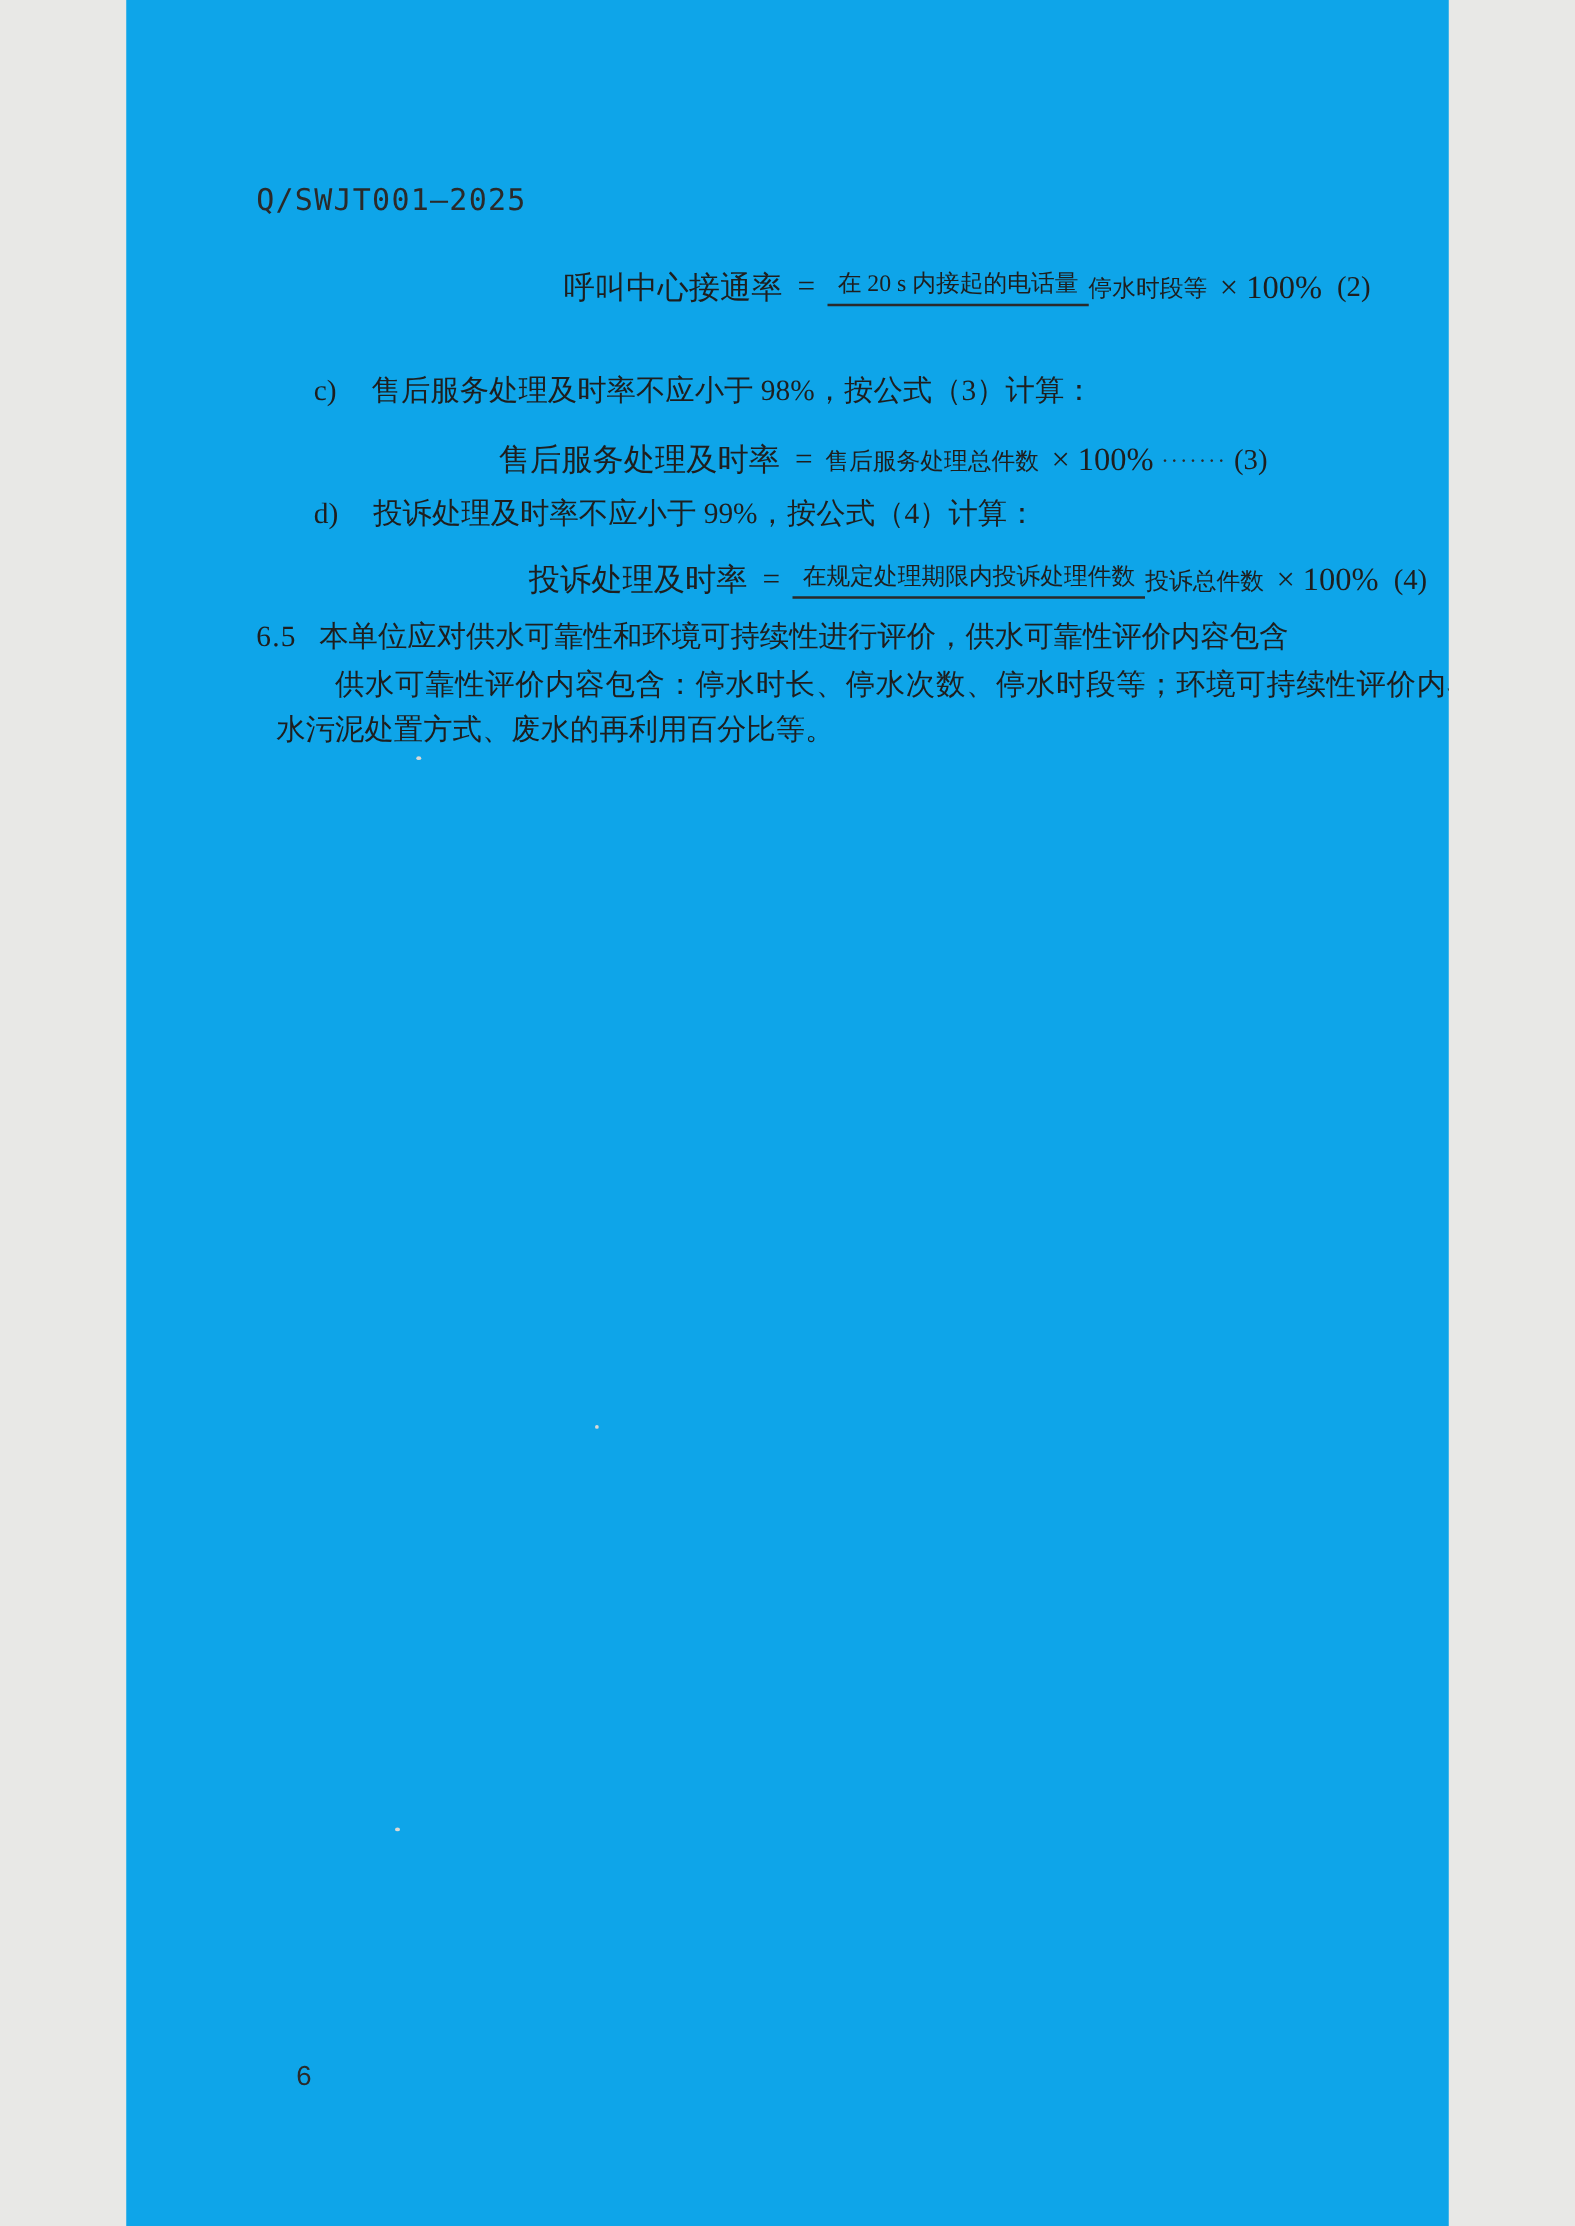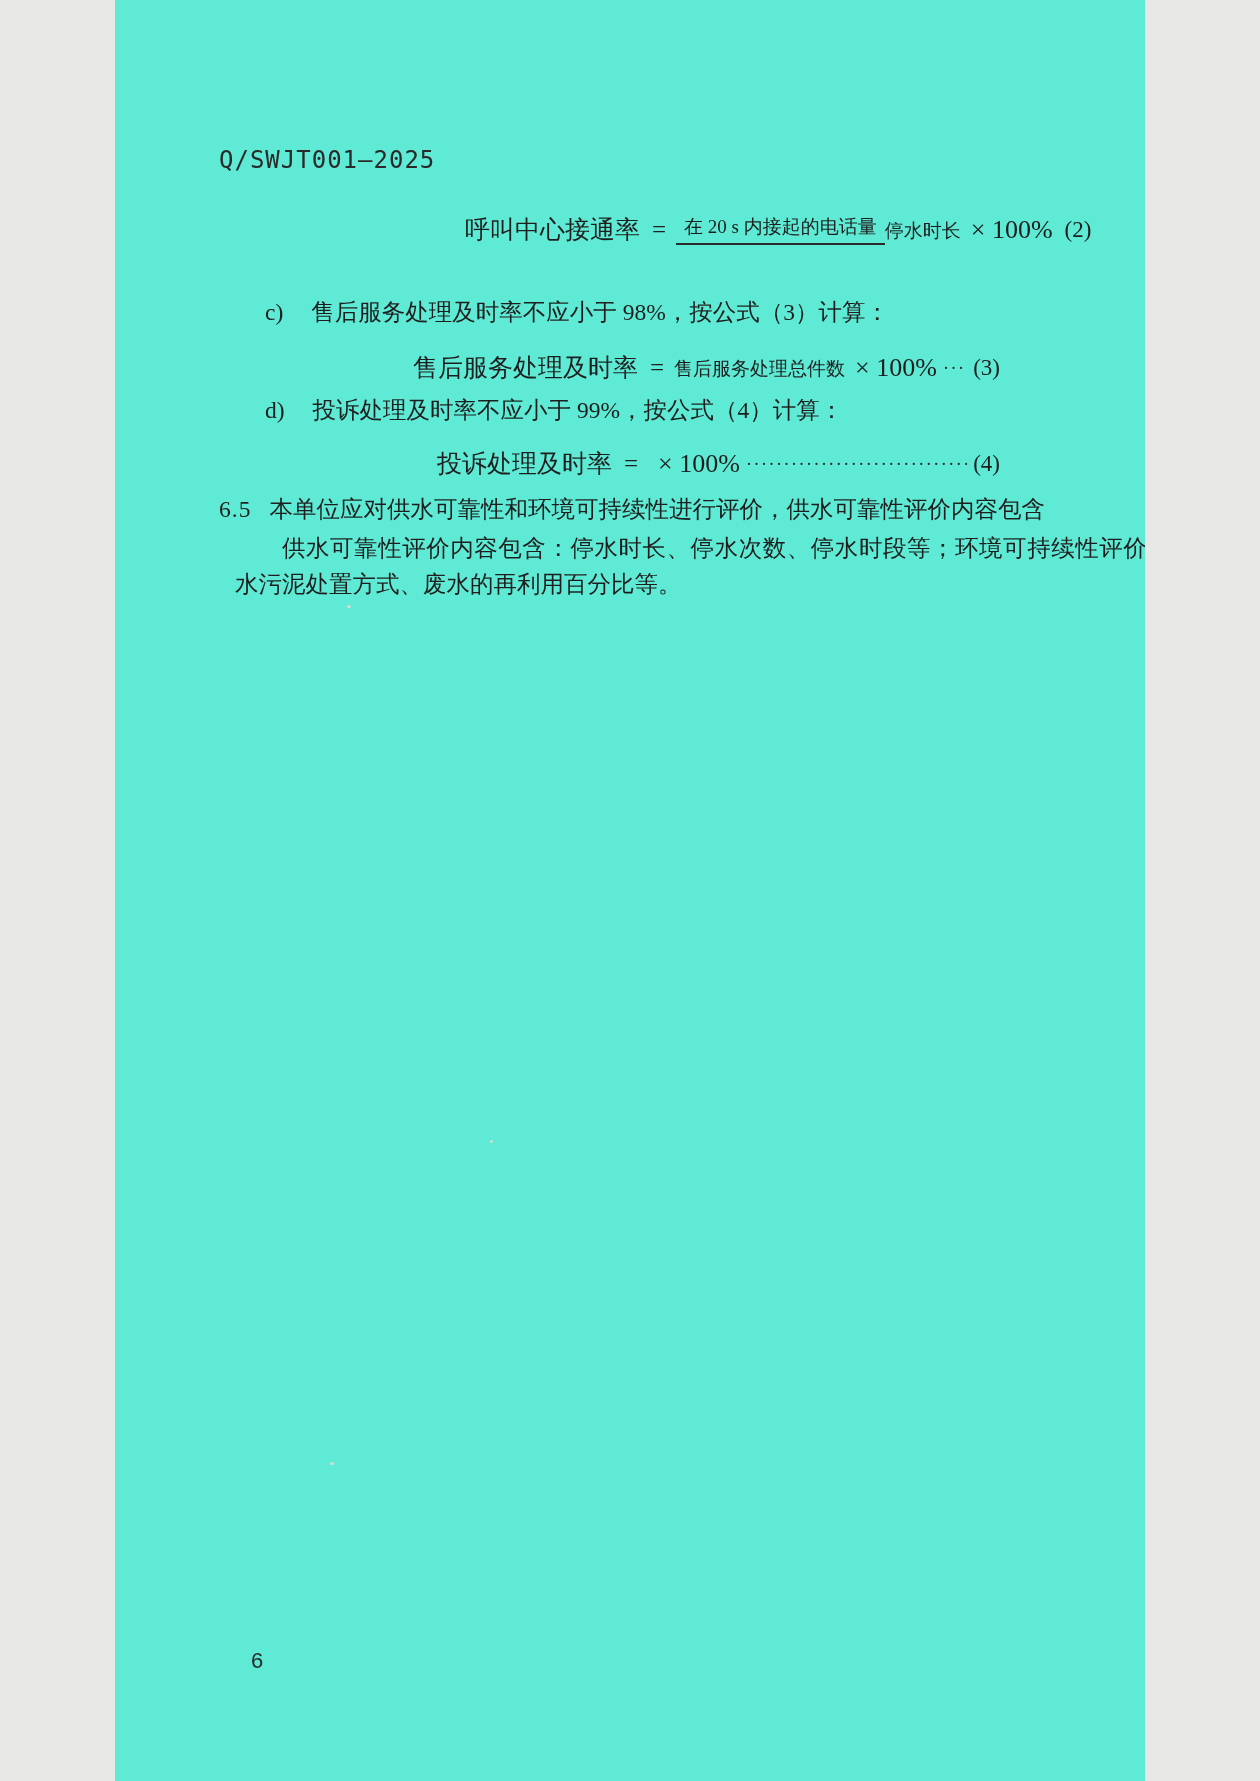--- a/index.html
+++ b/index.html
@@ -1,23 +1,24 @@
 <!DOCTYPE html>
 <html><head>
 <meta charset="utf-8">
 <style>
   html, body { margin:0; padding:0; background:#e8e8e6; }
   .page {
     position:relative;
     width:1030px; height:1781px;
     margin:0 auto;
-    background:#5eead4;
+    background:#0ea5e9;
     font-family:"Liberation Serif","DejaVu Serif",serif;
     color:#1e1e1e;
     overflow:hidden;
+    padding-left:28px;
   }
   .doc-header {
     position:absolute; top:146px; left:104px;
     font-family:"DejaVu Sans Mono","Liberation Sans",monospace;
     font-size:24px; letter-spacing:1px; color:#2a2a2a;
   }
   
   .formula-row {
     position:absolute; left:150px; right:145px;
     display:flex; align-items:center;margin-top:15px;
@@ -77,21 +78,21 @@
 <div class="page">
 
   <div class="doc-header">Q/SWJT001—2025</div>
 
   <div class="formula-row f2">
     <span class="eq-group">
       <span class="eq-lhs">呼叫中心接通率</span>
       <span class="eq-equals">=</span>
       <span class="fraction">
         <span class="num">在 20 s 内接起的电话量</span>
-        <span class="den">停水时长</span>
+        <span class="den">停水时段等</span>
       </span>
       <span class="eq-mult">× 100%</span>
     </span>
     <span class="leader">·········································································</span>
     <span class="eq-label">(2)</span>
   </div>
 
   <div class="list-item c">
     <span class="marker">c)</span><span>售后服务处理及时率不应小于 98%，按公式（3）计算：</span>
   </div>
@@ -110,20 +111,24 @@
   </div>
 
   <div class="list-item d">
     <span class="marker">d)</span><span>投诉处理及时率不应小于 99%，按公式（4）计算：</span>
   </div>
 
   <div class="formula-row f4">
     <span class="eq-group">
       <span class="eq-lhs">投诉处理及时率</span>
       <span class="eq-equals">=</span>
+      <span class="fraction">
+        <span class="num">在规定处理期限内投诉处理件数</span>
+        <span class="den">投诉总件数</span>
+      </span>
       <span class="eq-mult">× 100%</span>
     </span>
     <span class="leader">·········································································</span>
     <span class="eq-label">(4)</span>
   </div>
 
   <div class="clause">
     <span class="clause-no">6.5</span><span>本单位应对供水可靠性和环境可持续性进行评价，供水可靠性评价内容包含</span>
   </div>
 

